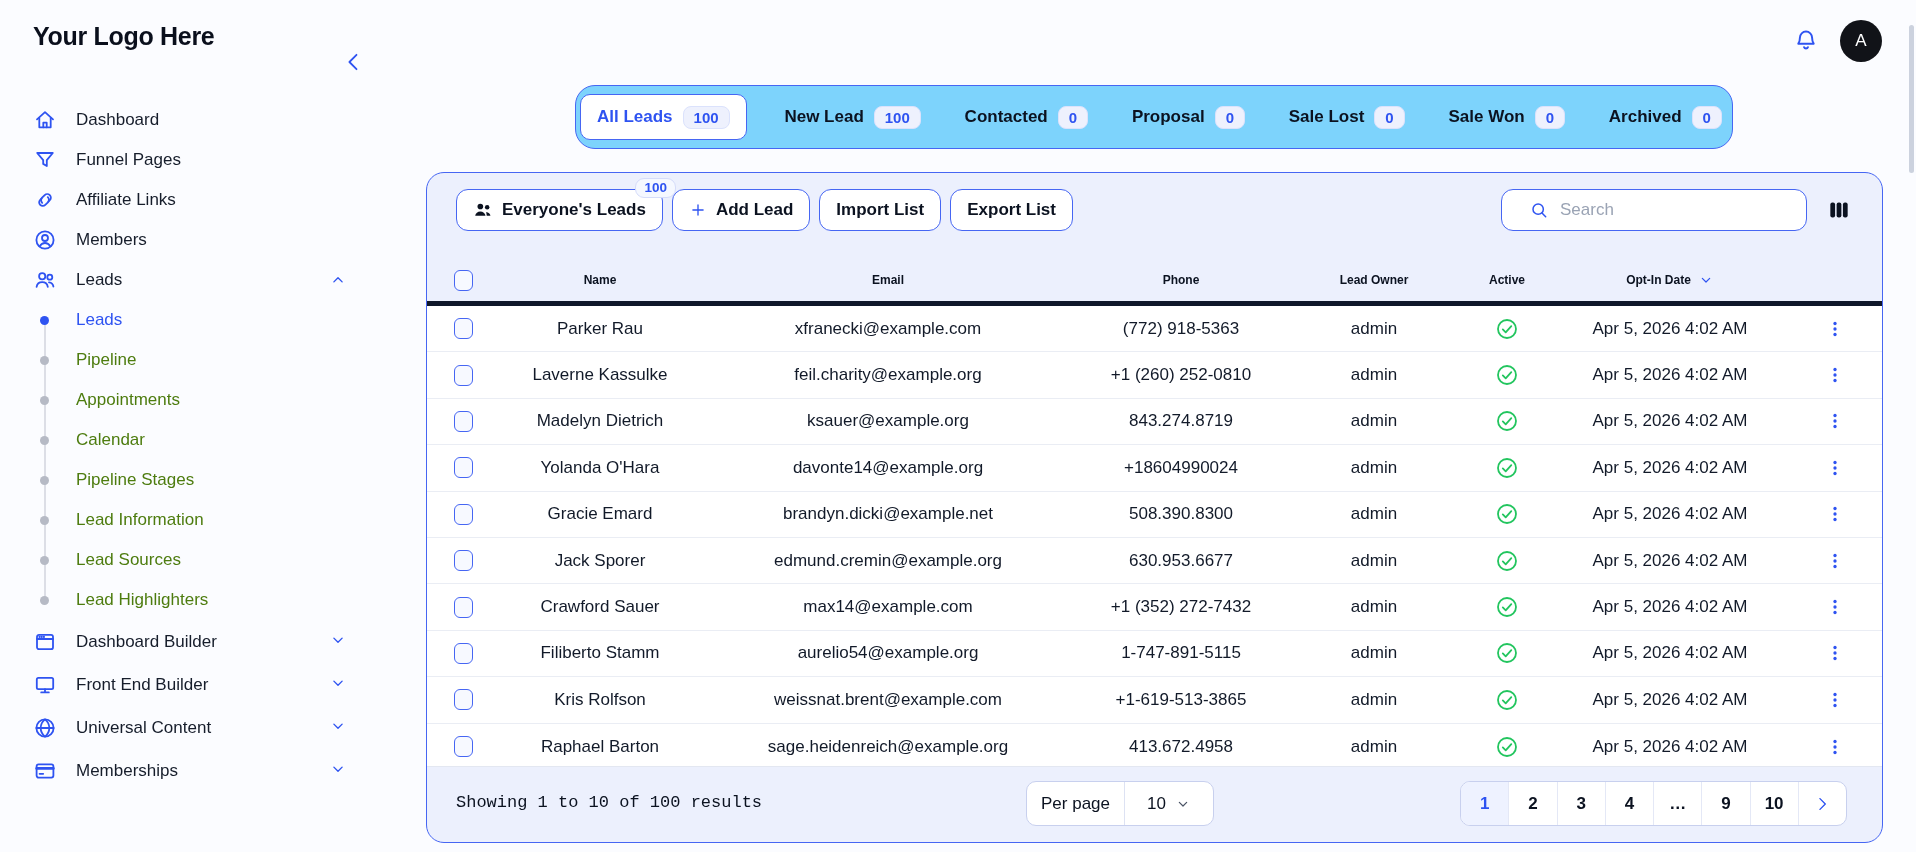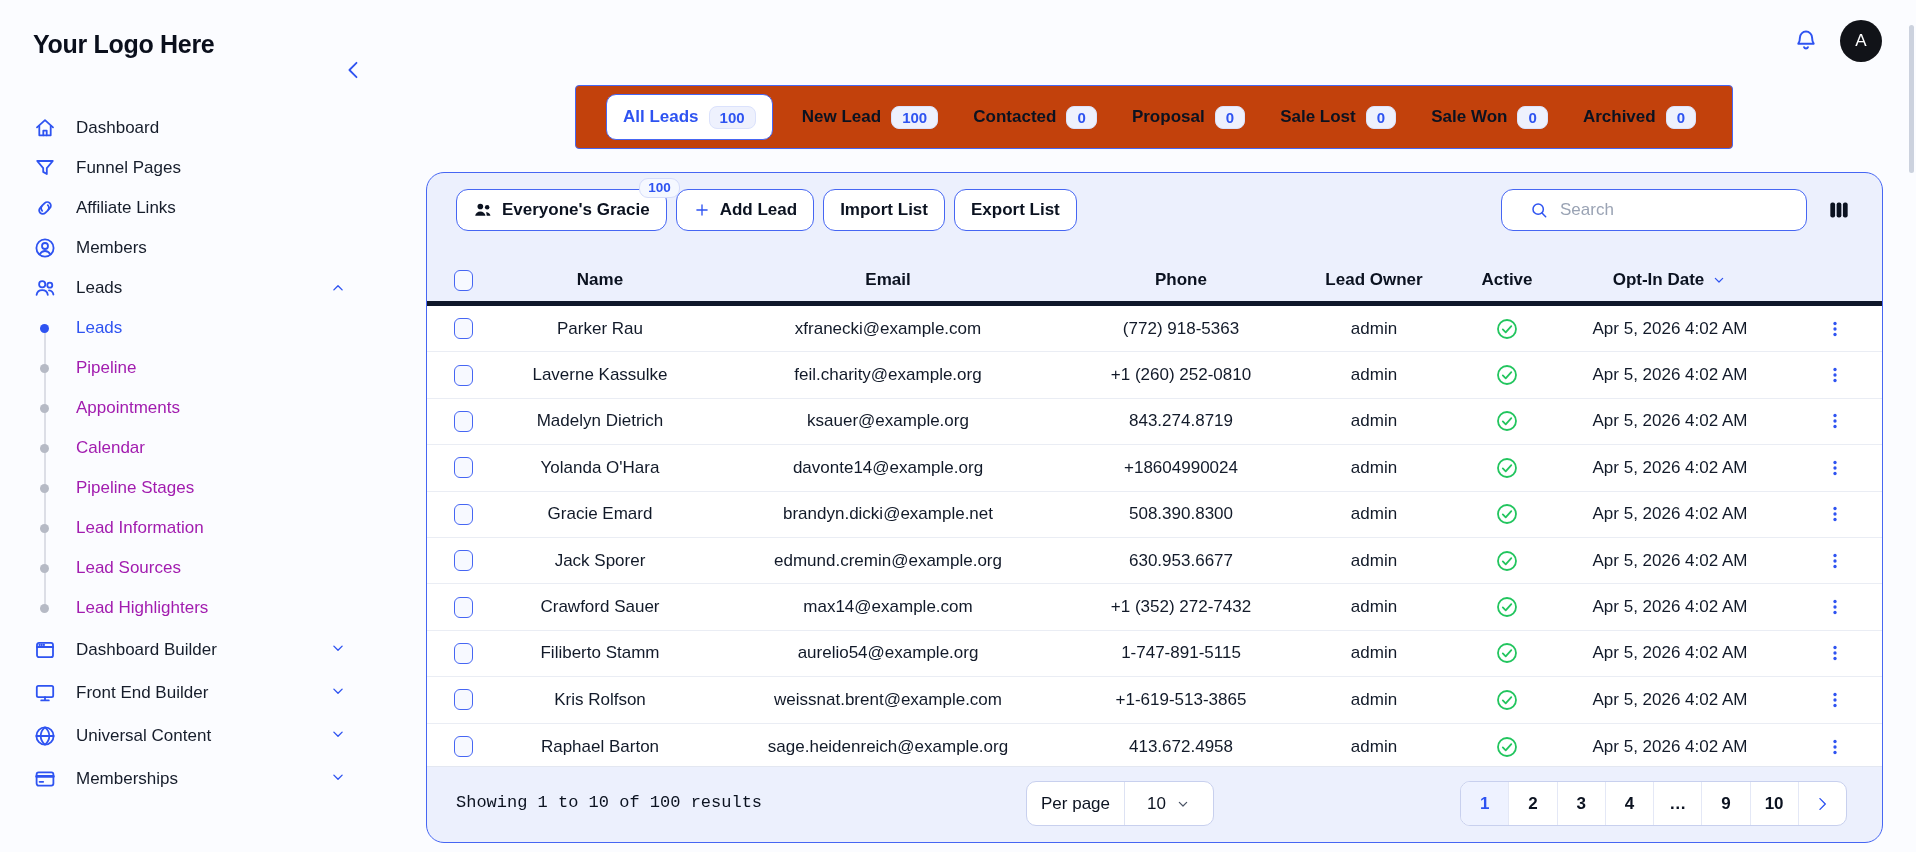--- a/index.html
+++ b/index.html
@@ -16,47 +16,47 @@
   
   .icon{display:inline-flex;align-items:center;justify-content:center;flex:0 0 auto;}
   .icon svg{width:100%;height:100%;fill:none;stroke:var(--accent);stroke-width:1.8;stroke-linecap:round;stroke-linejoin:round;}
   .icon.filled svg{fill:var(--accent);stroke:none;}
   .i24{width:24px;height:24px;}
   .i20{width:20px;height:20px;}
   .i18{width:18px;height:18px;}
   .i16{width:16px;height:16px;}
 
   
-  .sidebar{position:absolute;left:0;top:8px;width:426px;height:736px;}
+  .sidebar{position:absolute;left:0;top:0;width:426px;height:736px;}
   .logo{position:absolute;left:33px;top:22px;font-size:25px;font-weight:800;letter-spacing:-0.3px;color:#0a0f1c;}
   .collapse-btn{position:absolute;left:342px;top:50px;width:24px;height:24px;cursor:pointer;}
   .nav{position:absolute;left:0;top:100px;width:426px;}
   .nav-item{position:relative;height:40px;display:flex;align-items:center;padding-left:33px;cursor:pointer;}
   .nav-item .icon{margin-right:19px;}
   .nav-label{font-size:17px;font-weight:500;color:#161d2b;}
   .nav-chev{position:absolute;right:60px;top:11px;width:18px;height:18px;}
   .subnav{position:relative;width:426px;}
   .subline{position:absolute;left:44px;top:20px;width:2px;background:#dcdee6;}
   .sub-item{position:relative;height:40px;display:flex;align-items:center;padding-left:76px;cursor:pointer;}
   .sub-dot{position:absolute;left:40px;top:15.5px;width:9px;height:9px;border-radius:50%;background:#b6bac5;}
-  .sub-label{font-size:17px;font-weight:500;color:#a21caf;}
+  .sub-label{font-size:17px;font-weight:500;color:#4d7c0f;}
   .sub-item.active .sub-dot{background:var(--accent);}
   .sub-item.active .sub-label{color:var(--accent);}
   .nav-item.bottom{height:43px;}
 
   
   .topbar{position:absolute;left:0;top:0;right:0;height:70px;}
   .bell-btn{position:absolute;left:1793px;top:27px;width:26px;height:26px;cursor:pointer;}
   .avatar{position:absolute;left:1840px;top:20px;width:42px;height:42px;border-radius:50%;background:#111318;color:#fff;
           display:flex;align-items:center;justify-content:center;font-size:17px;font-weight:500;cursor:pointer;}
   .scroll-thumb{position:absolute;left:1909px;top:25px;width:5px;height:148px;border-radius:3px;background:#ccd2de;}
 
   
-  .tabsbar{position:absolute;left:575px;top:85px;width:1158px;height:64px;background:#c2410c;border:1px solid #4666f3;
-           border-radius:4px;display:flex;align-items:center;justify-content:space-between;padding:0 30px;}
+  .tabsbar{position:absolute;left:575px;top:85px;width:1158px;height:64px;background:#7dd3fc;border:1px solid #4666f3;
+           border-radius:20px;display:flex;align-items:center;justify-content:space-between;padding:0 4px;}
   .tab{display:flex;align-items:center;gap:10px;cursor:pointer;padding:0 6px;}
   .tab-label{font-size:17px;font-weight:600;color:#0b1220;white-space:nowrap;}
   .tab.active{border:1px solid #4666f3;border-radius:10px;background:#fff;height:46px;padding:0 16px;}
   .tab.active .tab-label{color:var(--accent);}
   .count-badge{font-size:15px;font-weight:600;color:var(--accent);background:#eef1fd;border:1px solid #dbe2fc;
                border-radius:8px;padding:3px 10px;line-height:1;}
 
   
   .panel{position:absolute;left:426px;top:172px;width:1457px;height:671px;background:var(--panel-bg);
          border:1px solid #4666f3;border-radius:18px;}
@@ -71,21 +71,21 @@
   .toolbar-spacer{flex:1;}
   .searchbox{width:306px;height:42px;background:#fff;border:1.4px solid #4666f3;border-radius:12px;
              display:flex;align-items:center;gap:9px;padding:0 27px;}
   .searchbox input{border:none;outline:none;flex:1;font-size:17px;font-family:"Liberation Sans",sans-serif;color:#0b1220;background:transparent;}
   .searchbox input::placeholder{color:#9aa3b4;}
   .columns-btn{width:26px;height:26px;margin-left:19px;cursor:pointer;}
 
   
   .tgrid{display:grid;grid-template-columns:72px 202px 374px 212px 174px 92px 234px auto;align-items:center;}
   .thead{position:absolute;left:0;right:0;top:86px;height:42px;}
-  .hcell{display:flex;align-items:center;justify-content:center;gap:7px;font-size:17px;font-weight:700;color:#0b1220;}
+  .hcell{display:flex;align-items:center;justify-content:center;gap:7px;font-size:12px;font-weight:700;color:#0b1220;}
   .tbody{position:absolute;left:0;right:0;top:128px;height:466px;background:#fff;border-top:5px solid #0f172a;border-bottom:1px solid #e3e7f1;}
   .trow{height:46.4px;border-bottom:1px solid #eaedf4;}
   .trow:last-child{border-bottom:none;}
   .cell{display:flex;align-items:center;justify-content:center;font-size:17px;color:#121a29;text-align:center;}
   .checkbox{width:19px;height:21px;border:1.6px solid #4666f3;border-radius:6px;background:#f7f9ff;cursor:pointer;}
   .kebab{cursor:pointer;}
 
   
   .tfoot{position:absolute;left:0;right:0;top:594px;height:76px;}
   .summary{position:absolute;left:29px;top:26px;font-size:17px;font-weight:500;color:#0b1220;font-family:Liberation Mono, monospace;}
@@ -315,21 +315,21 @@
         <span class="icon i20 filled">
             <svg viewBox="0 0 24 24">
               <g fill="currentColor" stroke="none">
                 <circle cx="8.8" cy="7.8" r="3.4"></circle>
                 <path d="M2.6 19c.5-3.4 3-5.3 6.2-5.3s5.7 1.9 6.2 5.3z"></path>
                 <circle cx="17" cy="8.8" r="2.7"></circle>
                 <path d="M15.8 14.4c2.8.3 4.7 1.9 5.1 4.6h-4.4z"></path>
               </g>
             </svg>
           </span>
-        <span>Everyone's Gracie</span>
+        <span>Everyone's Leads</span>
         <span class="float-badge">100</span>
       </div>
       <div class="tbtn">
         <span class="icon i18 plus">
             <svg viewBox="0 0 24 24">
               <path d="M12 5.2v13.6M5.2 12h13.6"></path>
             </svg>
           </span>
         <span>Add Lead</span>
       </div>

